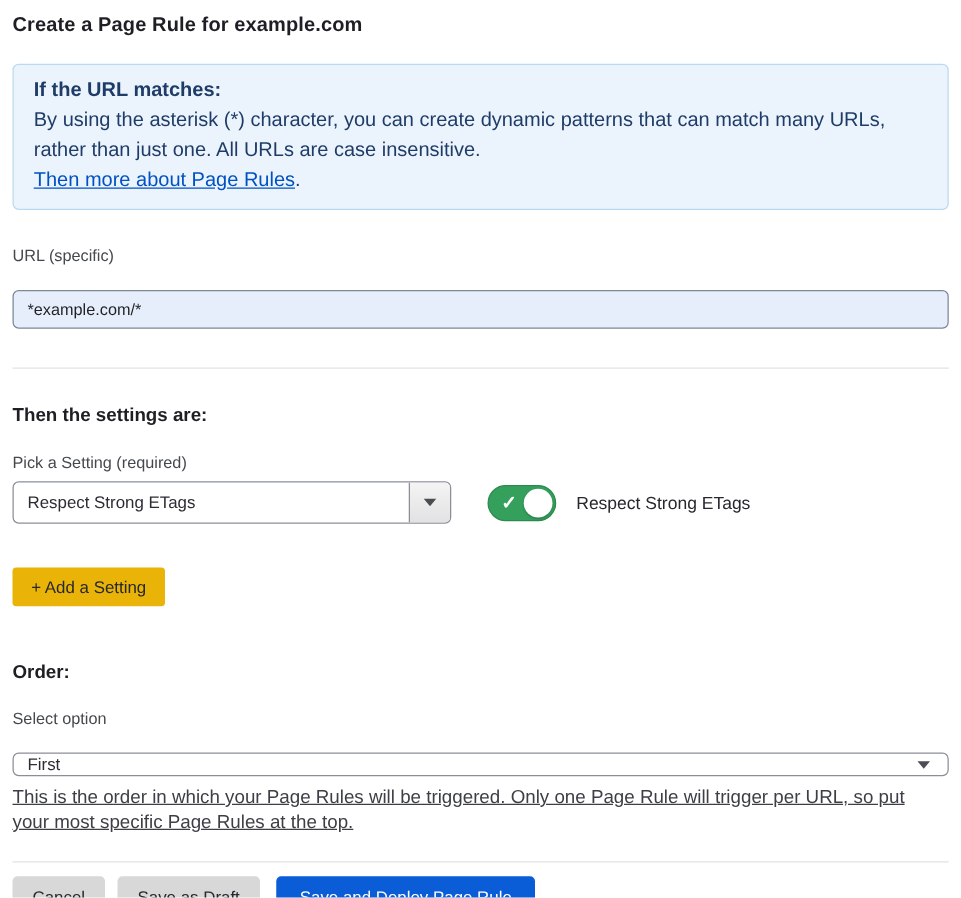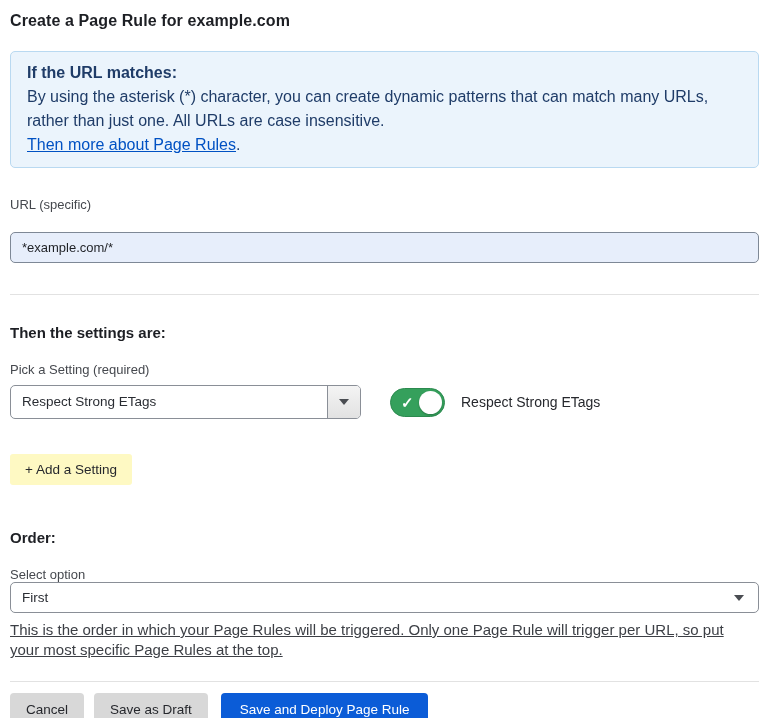--- a/index.html
+++ b/index.html
@@ -139,35 +139,35 @@
   }
   .toggle-label {
     margin-left: 16px;
     font-size: 14px;
     color: #26282d;
   }
 
   .add-setting-btn {
     margin-top: 35px;
     display: inline-block;
-    background: #fef9c3;
+    background: #eab308;
     border: none;
     border-radius: 3px;
     padding: 8px 15px;
     font-family: "Liberation Sans", sans-serif;
     font-size: 13.5px;
     color: #26282d;
     cursor: pointer;
   }
 
   .order-select {
     position: relative;
-    margin-top: 0;
+    margin-top: 20px;
     width: 100%;
-    height: 31px;
+    height: 19px;
     border: 1px solid #8a8f97;
     border-radius: 5px;
     background: #ffffff;
     cursor: pointer;
     display: flex;
     align-items: center;
     padding: 0 11px;
   }
   .order-select .select-value {
     flex: 1;

